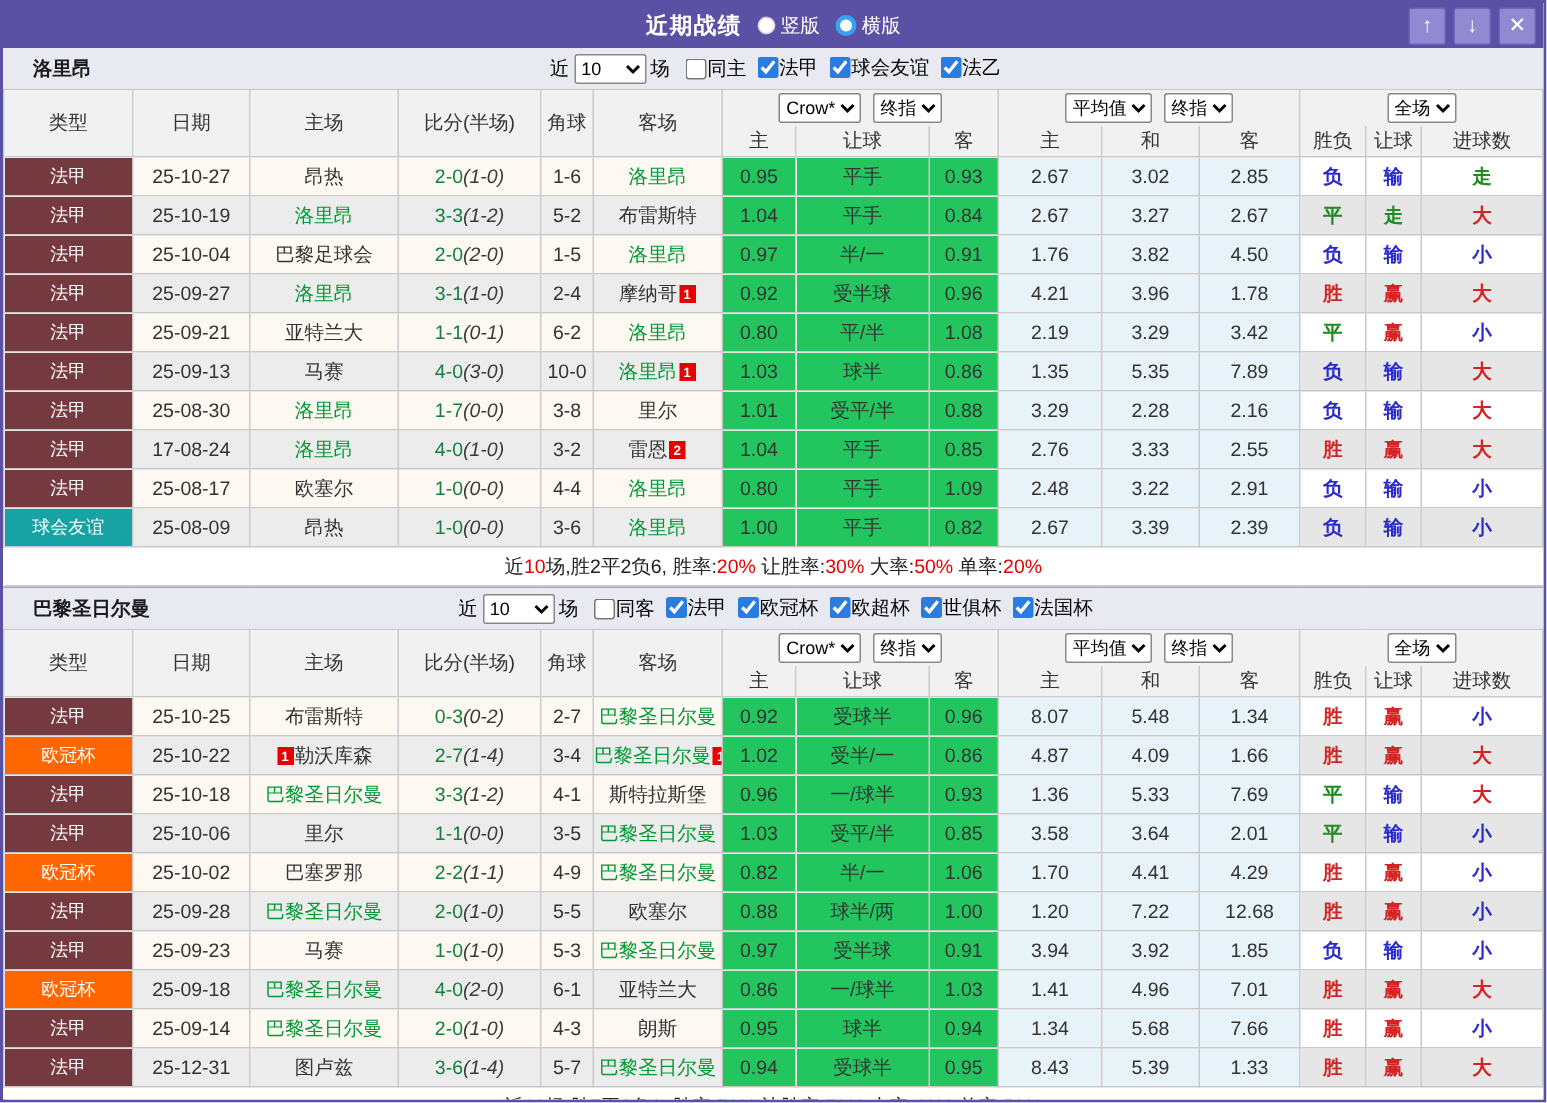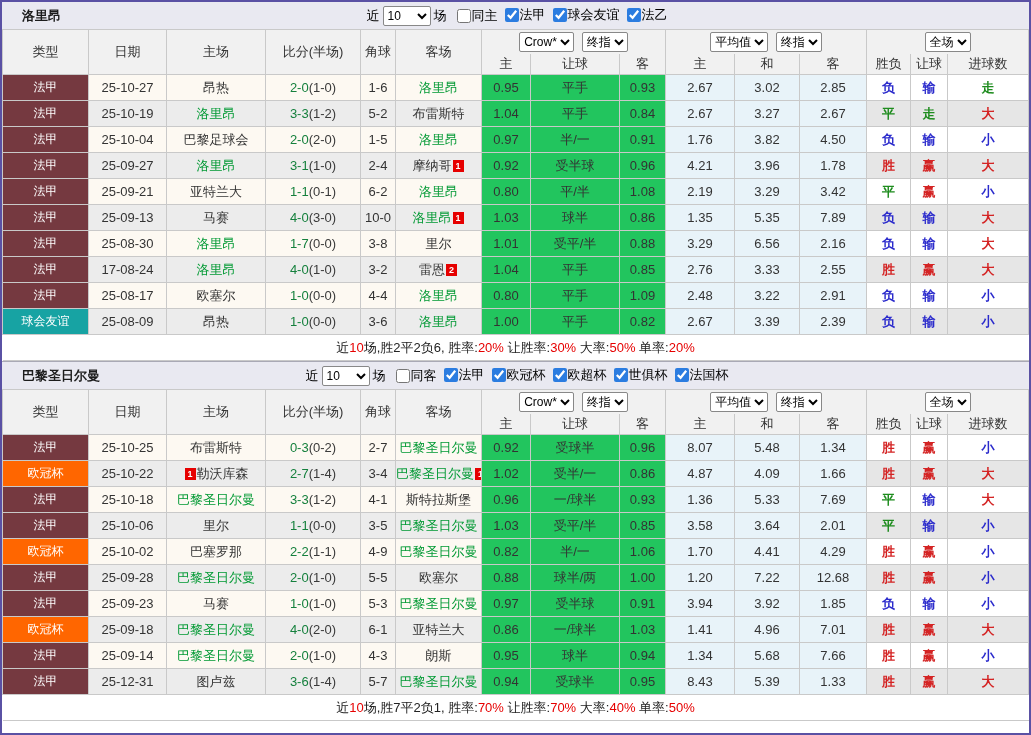--- a/index.html
+++ b/index.html
@@ -40,32 +40,50 @@
   tr.even td.plain{background:#ececec;}
   td.asia{background:#22c55e;}
   td.euro{background:#e8f3f9;}
   tr.odd td.res{background:#ffffff;}
   tr.even td.res{background:#e6e6e6;}
   td.res{font-weight:bold;}
   .res.red{color:#d42424;}
   .res.green{color:#1e8c1e;}
   .res.blue{color:#2b2bcc;}
   .score{color:#15803d;}
-  .half{color:#3a3a3a;}
+  .half{color:#3a3a3a;font-style:italic;}
   .green-team{color:#009933;}
   .badge{display:inline-block;background:#e60000;color:#fff;font-size:9px;font-weight:bold;width:11px;height:12px;line-height:12px;text-align:center;vertical-align:1px;margin:0 1px;}
   tr.summary-row td{height:25px;background:#fff;font-size:13px;border-left:none;border-right:none;}
   .seg{color:#222;}
   .seg.red{color:#e60000;}
 </style>
 </head>
 <body>
 
 <div class="app">
 
+  <div class="titlebar">
+    <div class="title-group">
+      <span class="main-title">近期战绩</span>
+      <label class="radio">
+        <span class="radio-dot"></span>
+        <span>竖版</span>
+      </label>
+      <label class="radio">
+        <span class="radio-dot checked"></span>
+        <span>横版</span>
+      </label>
+    </div>
+    <div class="win-buttons">
+      <div class="win-btn">↑</div>
+      <div class="win-btn">↓</div>
+      <div class="win-btn">✕</div>
+    </div>
+  </div>
 
   <div class="band">
     <span class="team-name">洛里昂</span>
     <span class="filter-controls">
       <span class="ftext">近</span>
       <select class="count-select">
         <option>10</option>
       </select>
       <span class="ftext">场</span>
       <label class="chk">
@@ -242,21 +260,21 @@
           <td class="type type-fa">法甲</td>
           <td class="plain">25-08-30</td>
           <td class="plain"><span class="green-team">洛里昂</span></td>
           <td class="plain"><span class="score">1-7</span><span class="half">(0-0)</span></td>
           <td class="plain">3-8</td>
           <td class="plain"><span>里尔</span></td>
           <td class="asia">1.01</td>
           <td class="asia">受平/半</td>
           <td class="asia">0.88</td>
           <td class="euro">3.29</td>
-          <td class="euro">6.56</td>
+          <td class="euro">2.28</td>
           <td class="euro">2.16</td>
           <td class="res blue">负</td>
           <td class="res blue">输</td>
           <td class="res red">大</td>
         </tr>
         <tr class="even">
           <td class="type type-fa">法甲</td>
           <td class="plain">17-08-24</td>
           <td class="plain"><span class="green-team">洛里昂</span></td>
           <td class="plain"><span class="score">4-0</span><span class="half">(1-0)</span></td>

